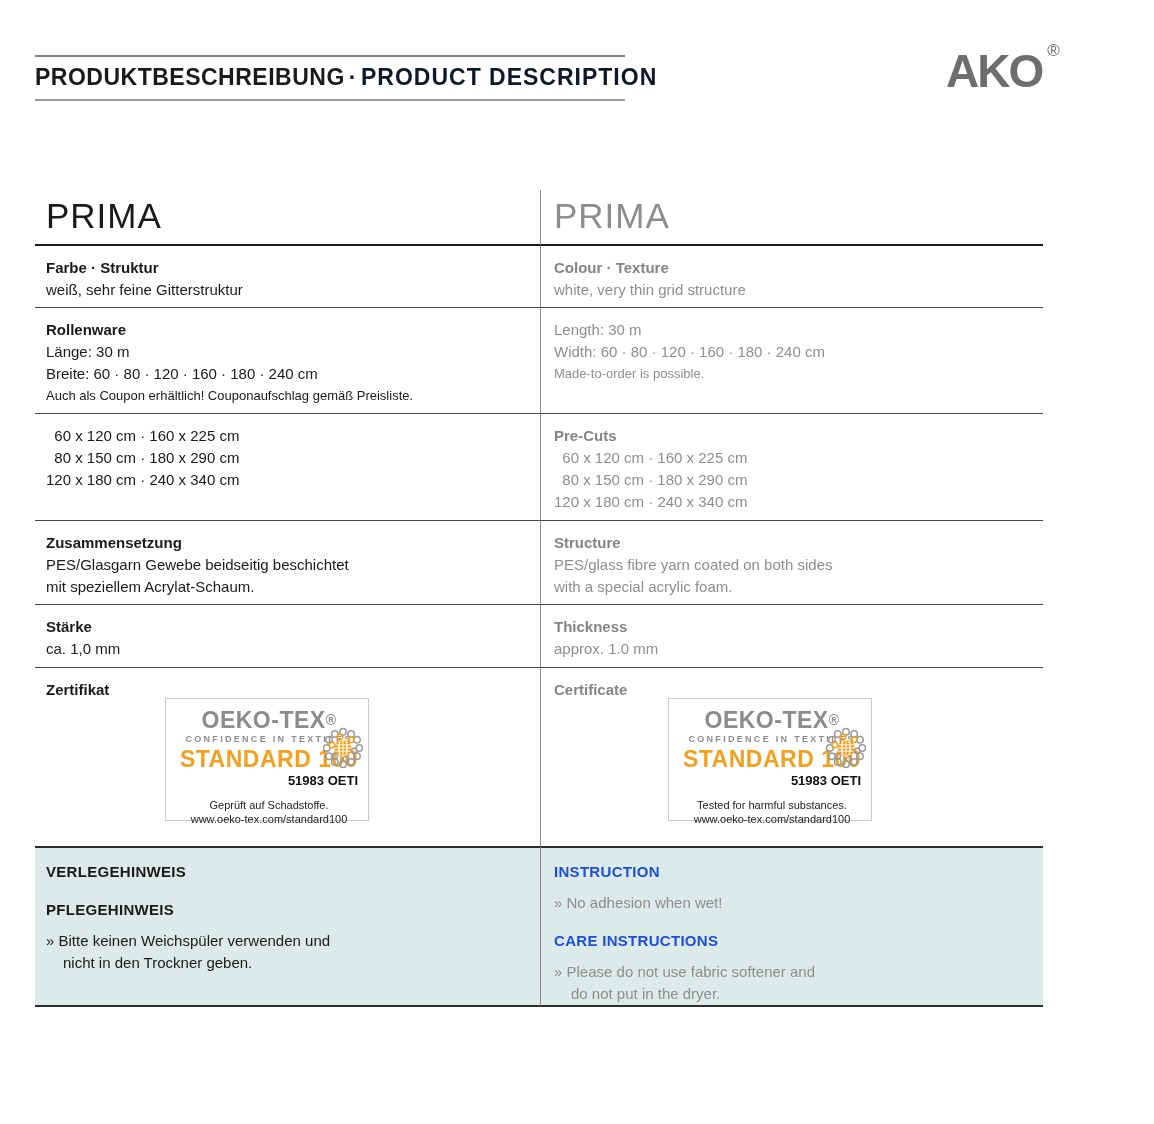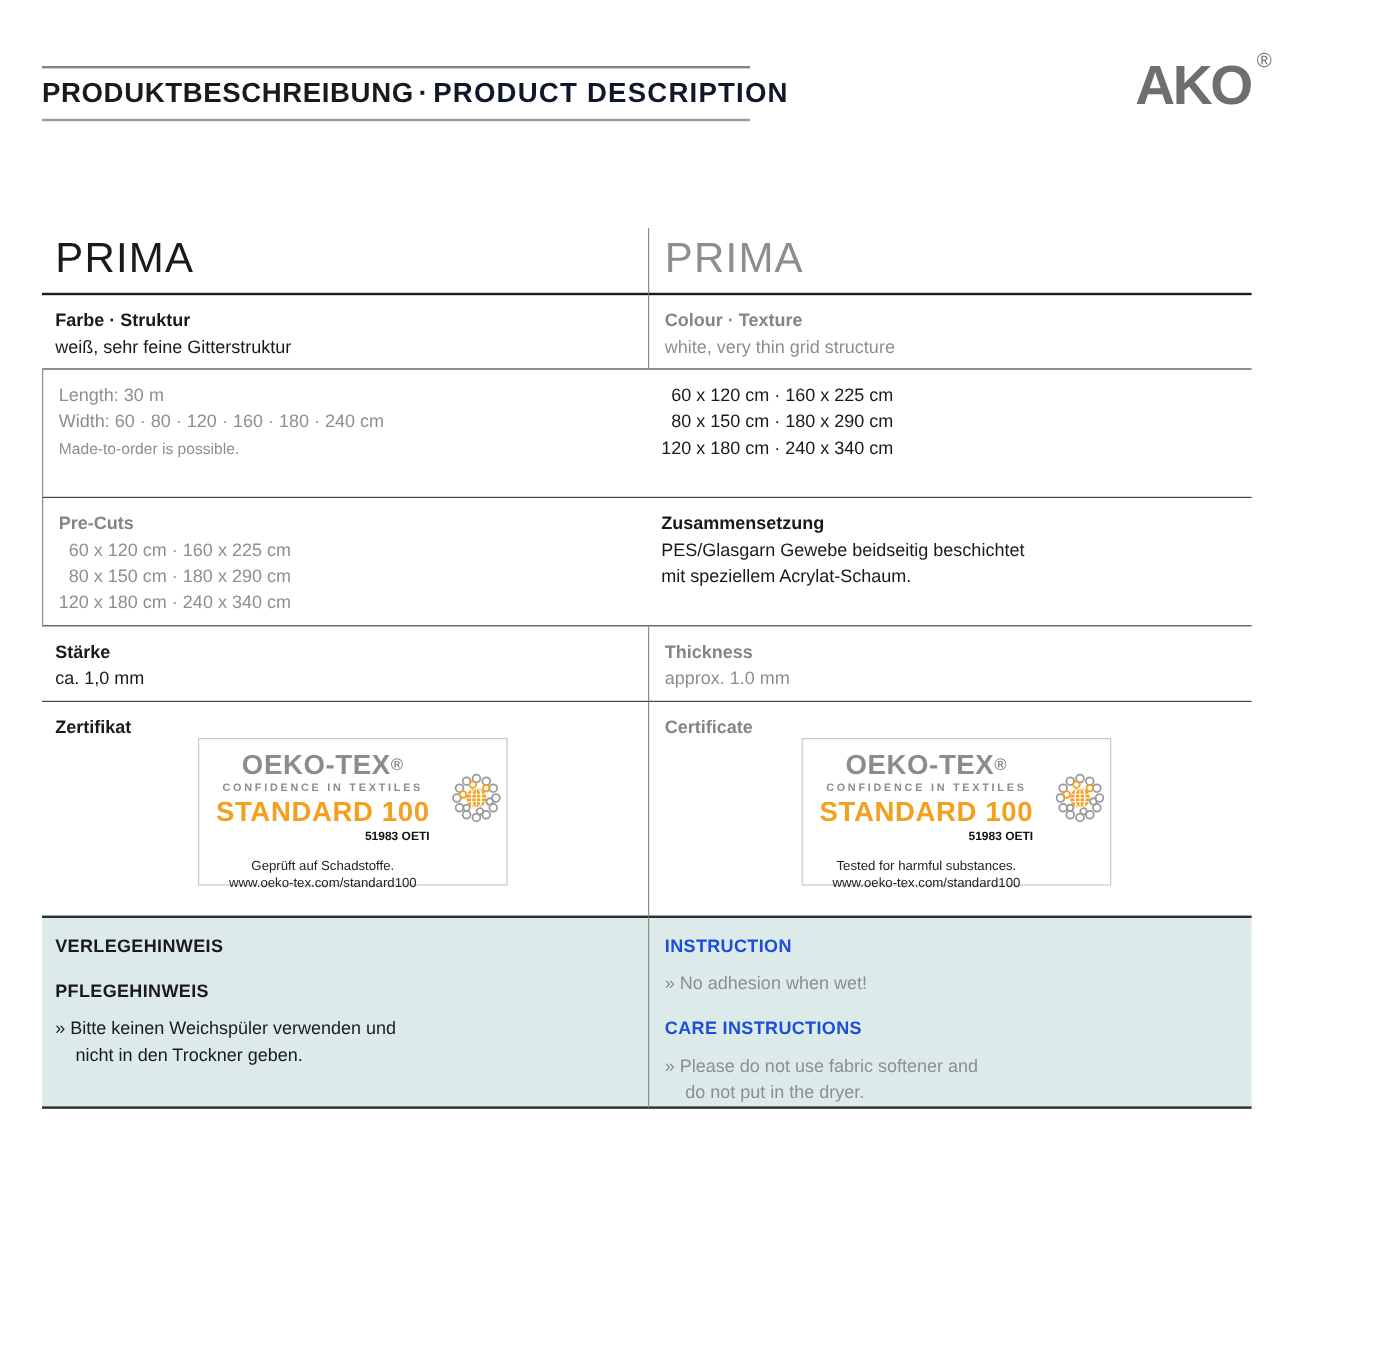--- a/index.html
+++ b/index.html
@@ -54,32 +54,32 @@
 
   .r-farbe { min-height:62px; }
   .r-rollen { min-height:106px; }
   .r-cuts { min-height:107px; }
   .r-zus { min-height:84px; }
   .r-staerke { min-height:63px; }
 
   
   .r-cert { min-height:178px; border-bottom:none; position:relative; }
   .cert-box {
-    position:absolute; top:30px; width:258px; height:123px;
+    position:absolute; top:30px; width:204px; height:123px;
     background:#ffffff; border:1px solid #c9c9c9;
     padding-top:9px; color:#1a1a1a;
   }
   .cell.left  .cert-box { left:130px; }
   .cell.right .cert-box { left:127px; }
   .ct-stack { width:182px; margin-left:12px; text-align:center; }
   .ct-brand { color:#8c8c8c; font-size:23px; font-weight:bold; letter-spacing:.5px; line-height:25px; }
   .ct-brand .reg { font-size:14px; vertical-align:top; position:relative; top:0px; }
   .ct-tagline { color:#8c8c8c; font-size:9px; font-weight:bold; letter-spacing:2.3px; line-height:13px; }
   .ct-standard { font-size:23px; font-weight:bold; letter-spacing:.5px; line-height:26px; }
-  .ct-license { font-size:10px; font-weight:bold; color:#111; text-align:right; padding-right:2px; line-height:17px; }
+  .ct-license { font-size:13px; font-weight:bold; color:#111; text-align:right; padding-right:2px; line-height:17px; }
   .ct-note { font-size:11px; color:#222; margin-top:9px; line-height:14px; }
   .ct-url  { font-size:11px; color:#222; line-height:14px; }
   .ct-flower { position:absolute; right:3px; top:27px; }
 
   
   .r-notice {
     min-height:157px; background:#dcebe9;
     border-top:2px solid #2e2e2e; border-bottom:2.5px solid #2e2e2e;
     padding-top:13px; font-size:15px; line-height:22px;
   }
@@ -108,20 +108,26 @@
 
   <div class="cell left sec r-farbe">
     <h3>Farbe · Struktur</h3>
     <p>weiß, sehr feine Gitterstruktur</p>
   </div>
   <div class="cell right sec r-farbe">
     <h3>Colour · Texture</h3>
     <p>white, very thin grid structure</p>
   </div>
 
+  <div class="cell left sec r-rollen">
+    <h3>Rollenware</h3>
+    <p>Länge: 30 m</p>
+    <p>Breite: 60 · 80 · 120 · 160 · 180 · 240 cm</p>
+    <p class="small">Auch als Coupon erhältlich! Couponaufschlag gemäß Preisliste.</p>
+  </div>
   <div class="cell right sec r-rollen">
     <p>Length: 30 m</p>
     <p>Width: 60 · 80 · 120 · 160 · 180 · 240 cm</p>
     <p class="small">Made-to-order is possible.</p>
   </div>
 
   <div class="cell left sec r-cuts">
     <p class="pre">  60 x 120 cm · 160 x 225 cm</p>
     <p class="pre">  80 x 150 cm · 180 x 290 cm</p>
     <p class="pre">120 x 180 cm · 240 x 340 cm</p>
@@ -130,20 +136,25 @@
     <h3>Pre-Cuts</h3>
     <p class="pre">  60 x 120 cm · 160 x 225 cm</p>
     <p class="pre">  80 x 150 cm · 180 x 290 cm</p>
     <p class="pre">120 x 180 cm · 240 x 340 cm</p>
   </div>
 
   <div class="cell left sec r-zus">
     <h3>Zusammensetzung</h3>
     <p>PES/Glasgarn Gewebe beidseitig beschichtet</p>
     <p>mit speziellem Acrylat-Schaum.</p>
+  </div>
+  <div class="cell right sec r-zus">
+    <h3>Structure</h3>
+    <p>PES/glass fibre yarn coated on both sides</p>
+    <p>with a special acrylic foam.</p>
   </div>
 
   <div class="cell left sec r-staerke">
     <h3>Stärke</h3>
     <p>ca. 1,0 mm</p>
   </div>
   <div class="cell right sec r-staerke">
     <h3>Thickness</h3>
     <p>approx. 1.0 mm</p>
   </div>

